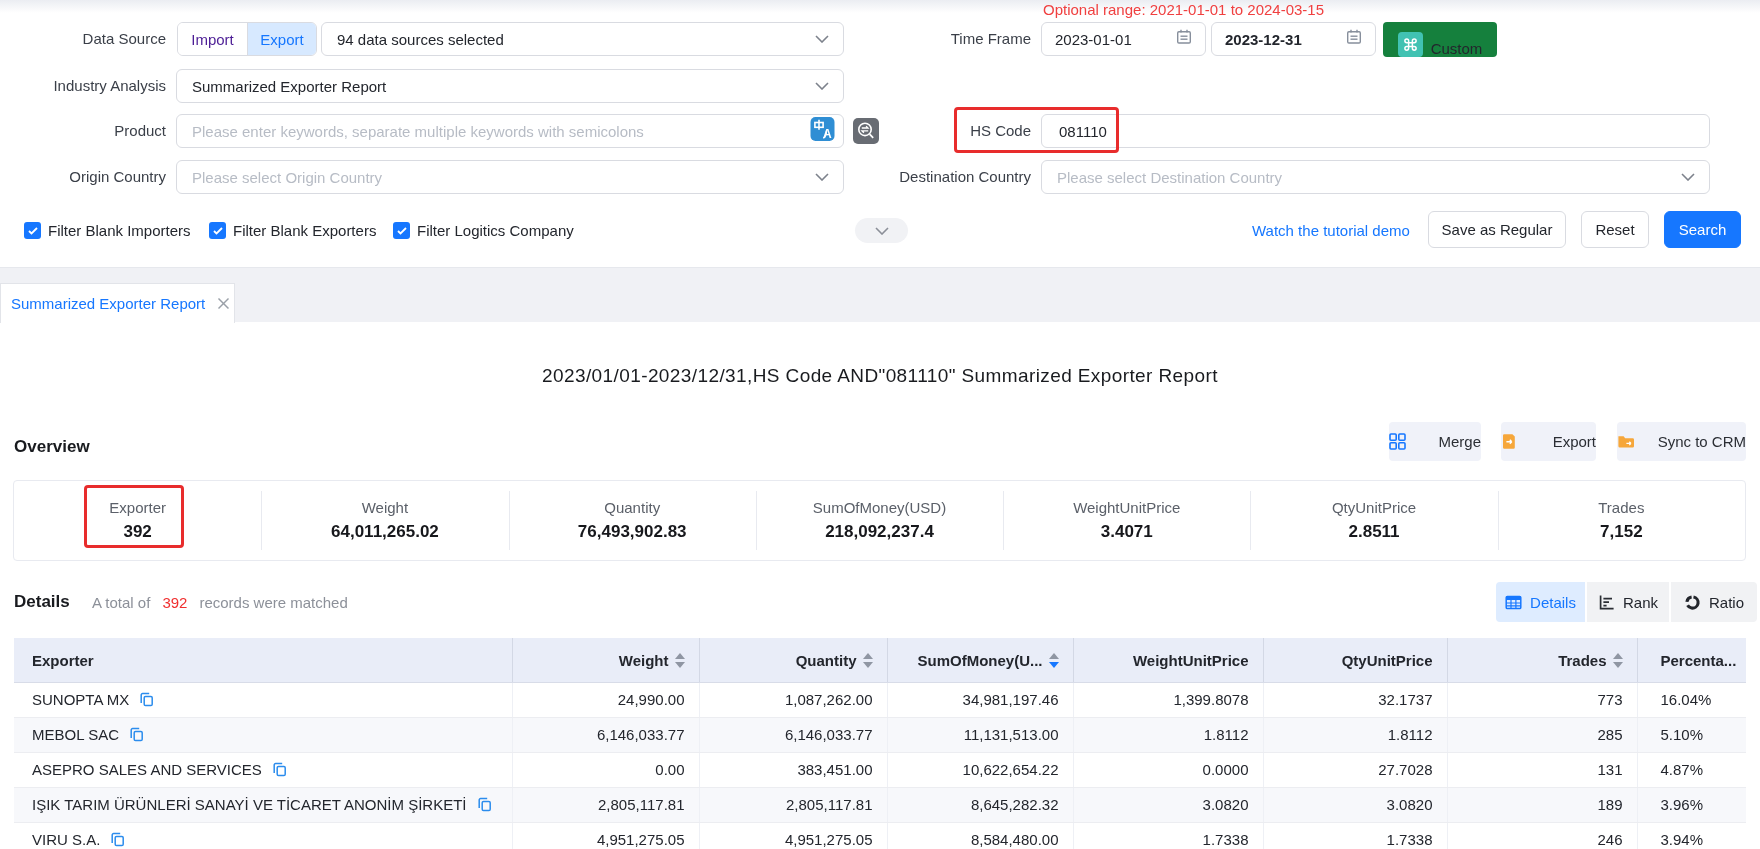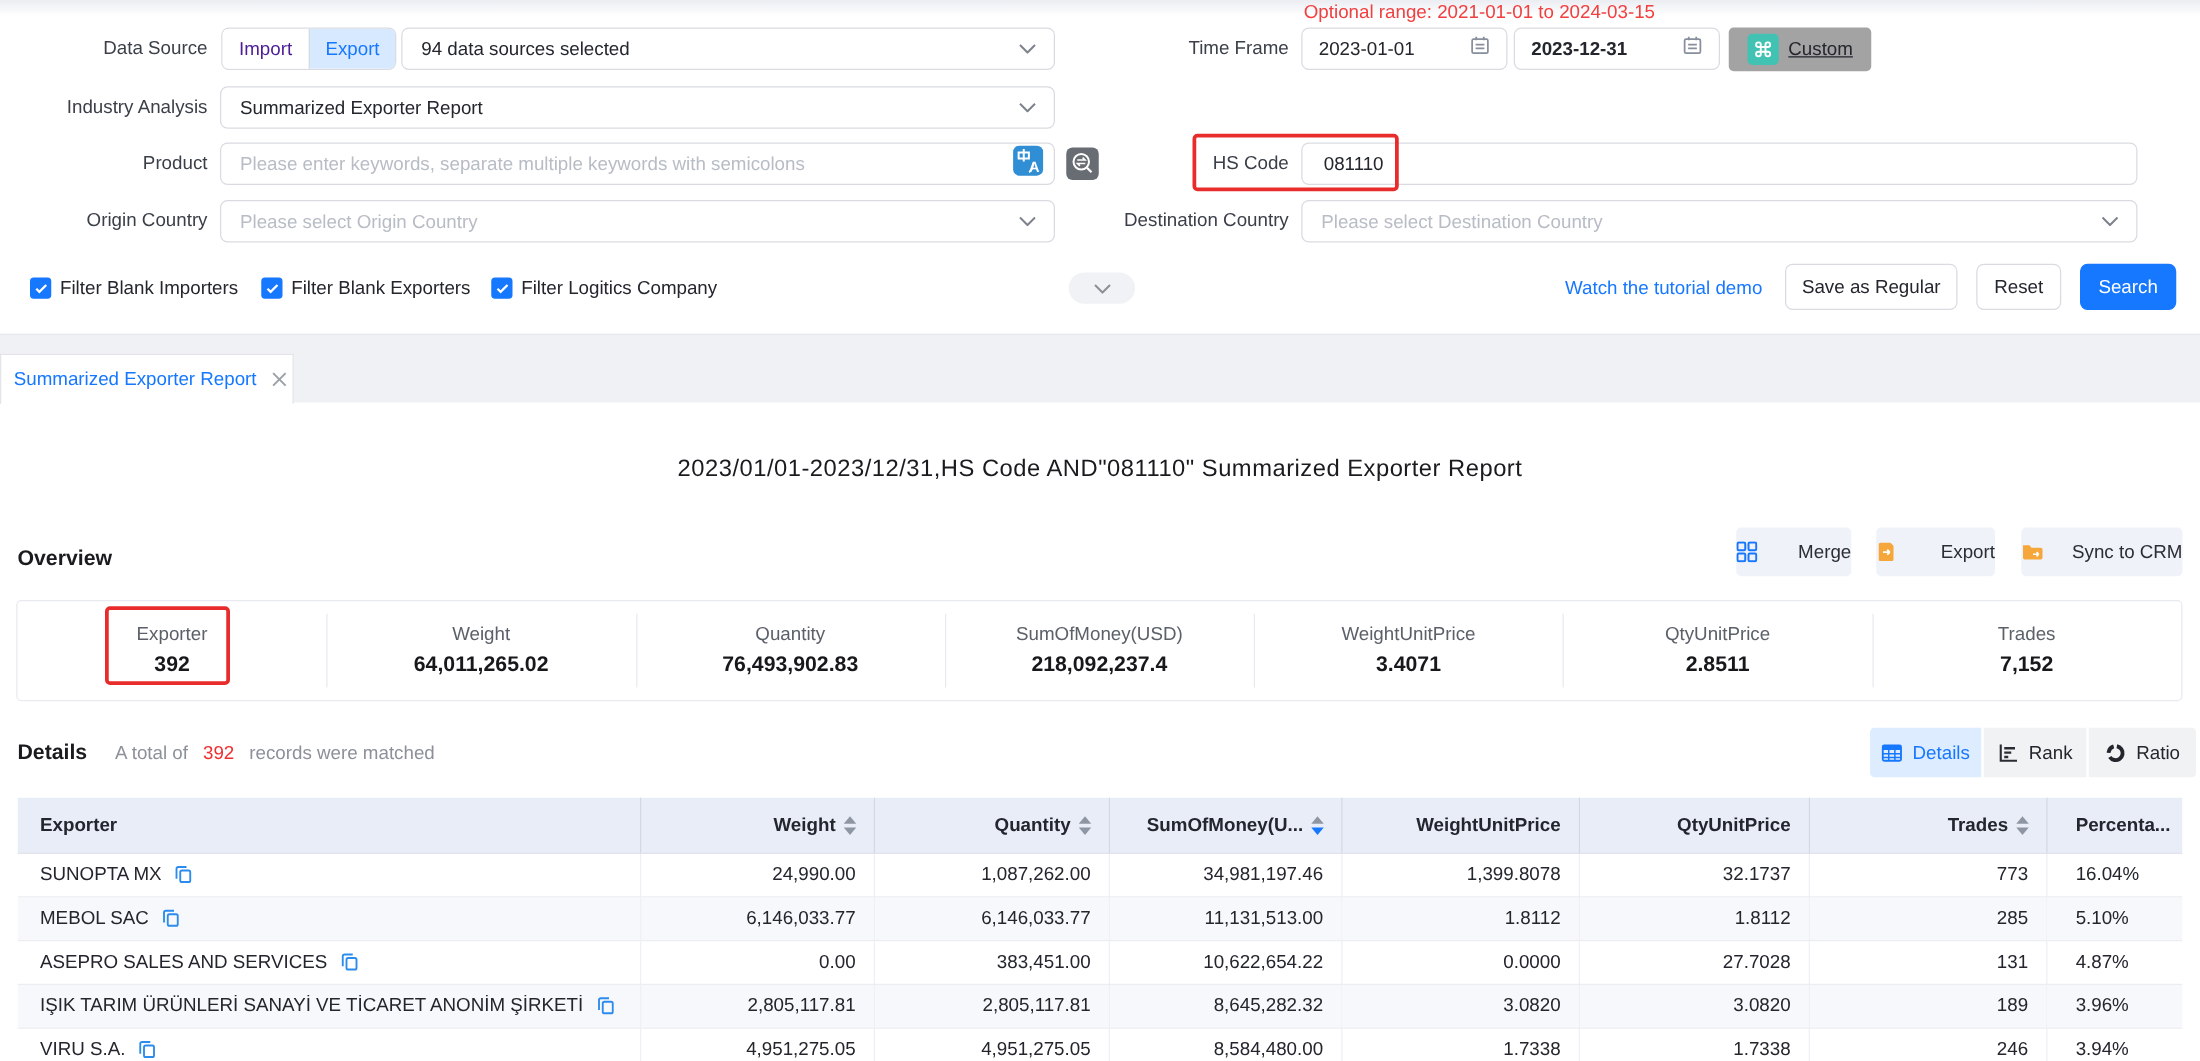--- a/index.html
+++ b/index.html
@@ -20,22 +20,22 @@
   .ctrl .chev { position:absolute; right:14px; top:50%; transform:translateY(-50%); display:flex; }
   .seg { position:absolute; height:34px; border:1px solid #d9dbe1; border-radius:6px;
     display:flex; overflow:hidden; }
   .seg .seg-btn { width:69px; height:100%; display:flex; align-items:center; justify-content:center;
     font-size:15px; color:#4c1d95; background:#fff; cursor:pointer; }
   .seg .seg-btn.active { background:#d7e9ff; color:#1677ff; }
   .seg .seg-btn + .seg-btn { border-left:1px solid #d9dbe1; }
   .optional-range { position:absolute; left:1043px; top:1px; font-size:15px; color:#f04040; }
   .date-icon { position:absolute; right:12px; top:50%; transform:translateY(-50%); }
   .custom-btn { position:absolute; left:1383px; top:22px; width:114px; height:35px;
-    background:#a3a3a3; border-radius:4px; display:flex; align-items:center; justify-content:center;
-    gap:8px; font-size:15px; color:#23262d; cursor:pointer;text-decoration:underline; }
+    background:#15803d; border-radius:4px; display:flex; align-items:flex-end; justify-content:center;
+    gap:8px; font-size:15px; color:#23262d; cursor:pointer; }
   .icon-teal { width:25px; height:25px; background:#41c2b2; border-radius:4px;
     display:flex; align-items:center; justify-content:center; }
   .in-input-icon { position:absolute; right:8px; top:50%; transform:translateY(-50%); }
   .ext-icon { position:absolute; left:853px; top:118px; width:26px; height:26px;
     background:#686c73; border-radius:5px; display:flex; align-items:center; justify-content:center; cursor:pointer; }
   .cbgroup { position:absolute; top:222px; display:flex; align-items:center; gap:7px; cursor:pointer; }
   .cbbox { width:17px; height:17px; background:#1677ff; border-radius:3px;
     display:flex; align-items:center; justify-content:center; }
   .cbgroup .cblabel { font-size:15px; color:#23262d; }
   .collapse-pill { position:absolute; left:855px; top:218px; width:53px; height:25px;

